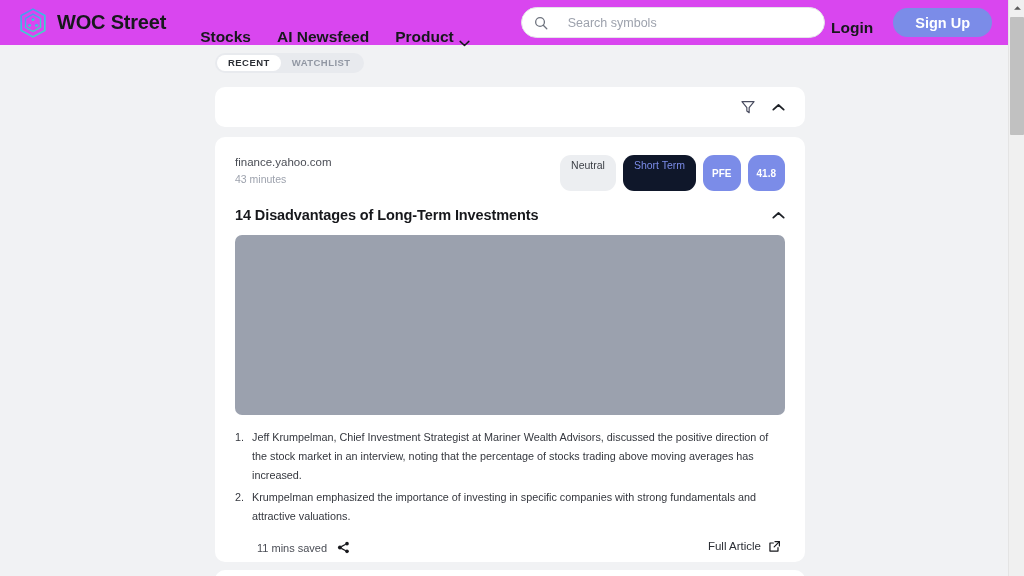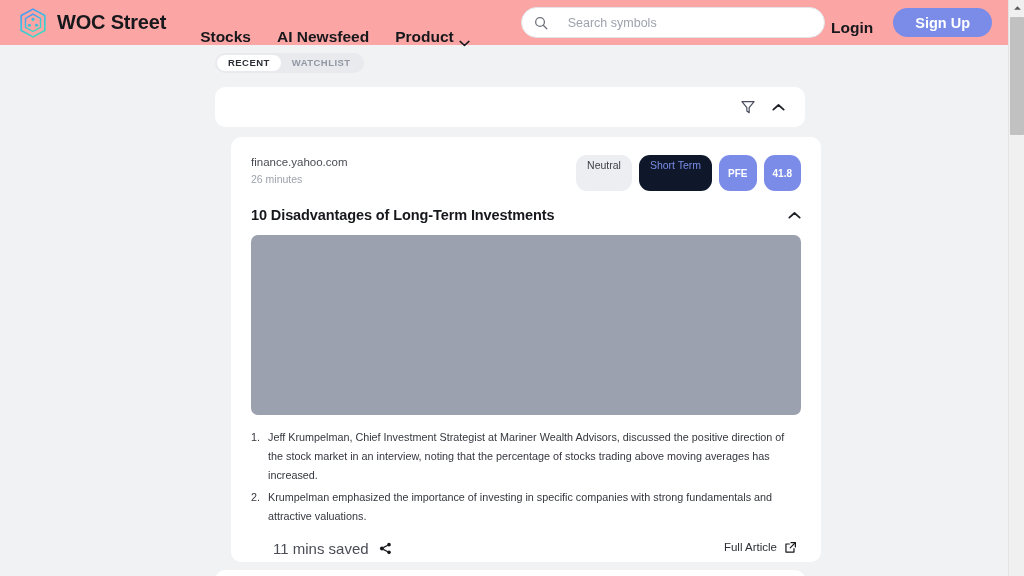--- a/index.html
+++ b/index.html
@@ -8,21 +8,21 @@
     overflow: hidden;
     font-family: "Liberation Sans", sans-serif;
     background: #f1f2f4;
   }
   #root { position: relative; width: 1024px; height: 576px; }
 
   
   .header {
     position: absolute; top: 0; left: 0;
     width: 1008px; height: 45px;
-    background: #fca5a5;
+    background: #d946ef;
     display: flex; align-items: center;
     padding: 0 16px 0 18px;
     z-index: 5;
   }
   .brand { display: flex; align-items: center; gap: 9px; }
   .logo-icon { width: 30px; height: 32px; display: block; }
   .brand-name {
     font-size: 20px; font-weight: bold; color: #17181c;
     letter-spacing: -0.2px;
   }
@@ -84,21 +84,21 @@
     background: #fff; border-radius: 10px;
     display: flex; align-items: center; justify-content: flex-end;
     gap: 16px; padding-right: 20px;
   }
   .icon-btn { cursor: pointer; display: flex; align-items: center; }
 
   .card {
     position: absolute; left: 207px; width: 590px;
     background: #ffffff; border-radius: 10px;
   }
-  .card-1 { top: 92px; height: 425px; margin-left: 16px; }
+  .card-1 { top: 92px; height: 425px; }
   .card-2 { top: 525px; height: 60px; }
 
   .card-inner { padding: 18px 20px 0 20px; }
   .card-top { display: flex; align-items: flex-start; }
   .src-name { font-size: 11.5px; color: #4a4d55; line-height: 15px; }
   .src-time { font-size: 10.5px; color: #9da2ad; margin-top: 3px; }
   .badges { margin-left: auto; display: flex; align-items: center; gap: 7px; }
   .badge {
     font-size: 10.5px; border-radius: 11px;
     height: 36px; line-height: 21px; padding: 0 11px;
@@ -135,21 +135,21 @@
   }
   .point .num {
     position: absolute; left: 0; top: 0;
     font-size: 10.8px; color: #34373e;
   }
 
   .card-foot {
     display: flex; align-items: center;
     margin-top: 14px; padding: 0 4px 0 22px;
   }
-  .saved { font-size: 15px; color: #4a4d55; }
+  .saved { font-size: 11px; color: #4a4d55; }
   .share-btn { margin-left: 10px; cursor: pointer; display: flex; }
   .full-article {
     margin-left: auto; display: flex; align-items: flex-start; gap: 7px;
     font-size: 11.5px; color: #2b2e35; cursor: pointer;
   }
 
   
   .scrollbar {
     position: absolute; top: 0; right: 0;
     width: 16px; height: 576px;
@@ -249,32 +249,32 @@
         </svg>
       </span>
     </div>
 
     <div class="card card-1">
       <div class="card-inner">
 
         <div class="card-top">
           <div>
             <div class="src-name">finance.yahoo.com</div>
-            <div class="src-time">26 minutes</div>
+            <div class="src-time">43 minutes</div>
           </div>
           <div class="badges">
             <span class="badge badge-neutral">Neutral</span>
             <span class="badge badge-term">Short Term</span>
             <span class="badge badge-solid">PFE</span>
             <span class="badge badge-solid">41.8</span>
           </div>
         </div>
 
         <div class="title-row">
-          <div class="card-title">10 Disadvantages of Long-Term Investments</div>
+          <div class="card-title">14 Disadvantages of Long-Term Investments</div>
           <span class="collapse-btn">
             <svg viewBox="0 0 14 9" width="13" height="9">
               <path d="M1.4 6.8 L7 1.8 L12.6 6.8" fill="none" stroke="#1d2026" stroke-width="1.9" stroke-linecap="round" stroke-linejoin="round"></path>
             </svg>
           </span>
         </div>
 
         <div class="thumb"></div>
 
         <ul class="points">

